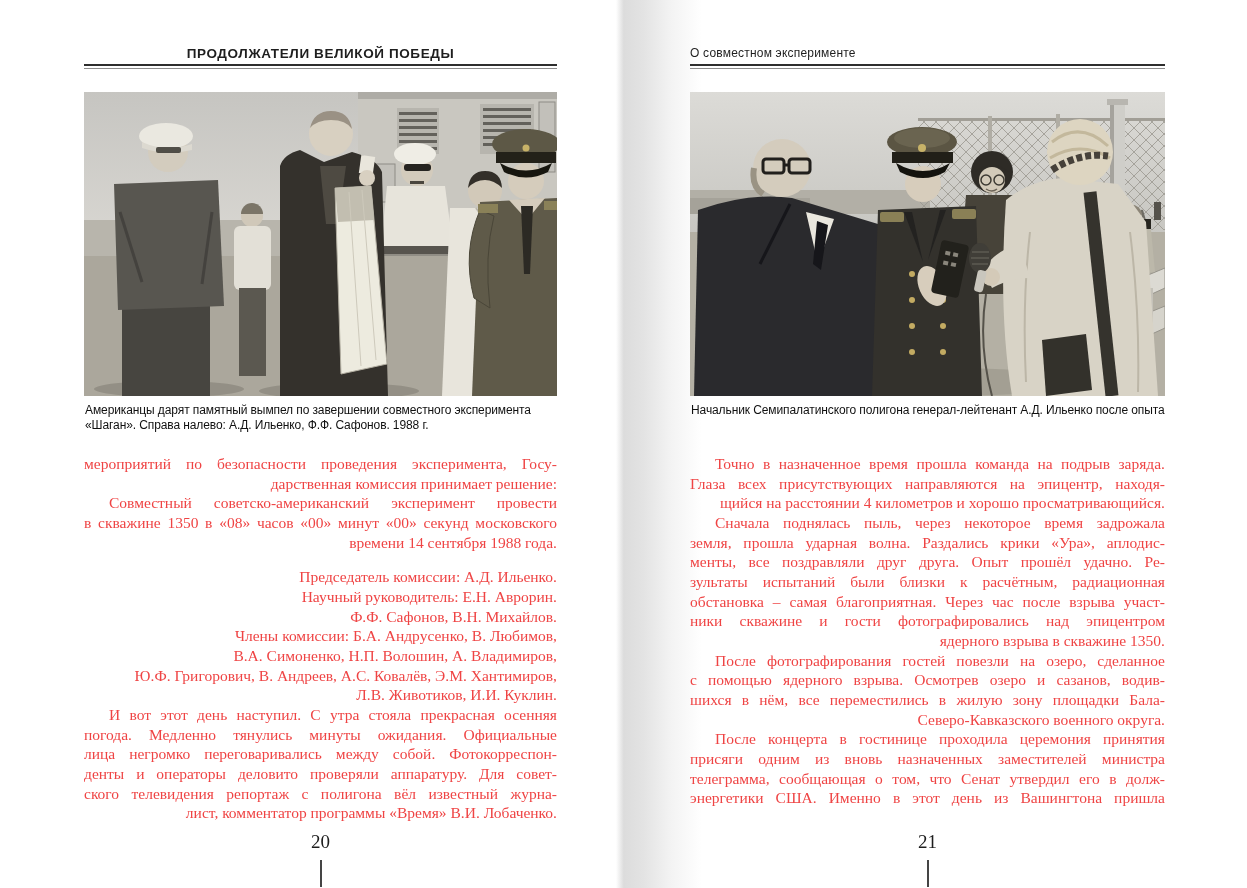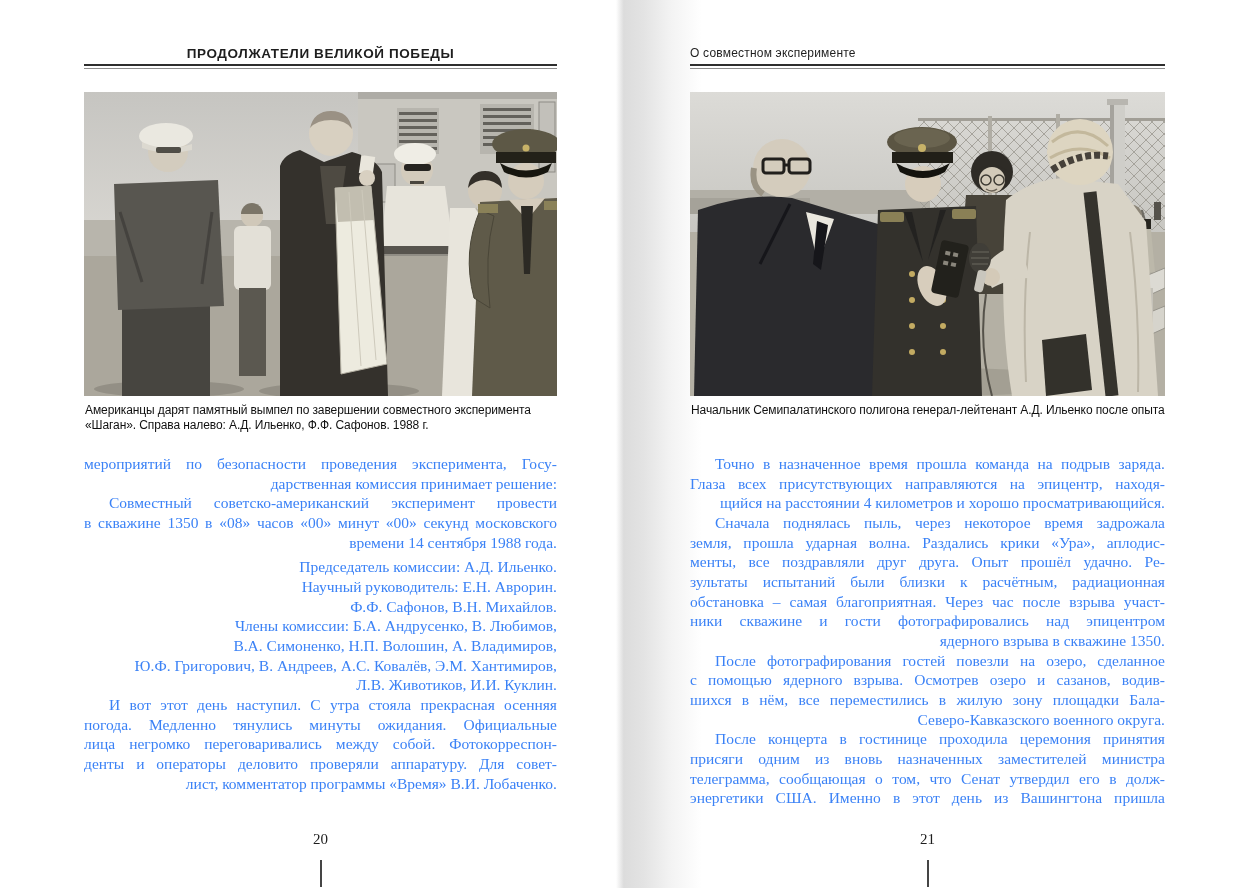--- a/index.html
+++ b/index.html
@@ -40,31 +40,31 @@
   .photo svg{display:block;}
 
   .caption{
     position:absolute;top:399px;left:1px;right:0;
     font-size:12px;line-height:15px;color:#101010;letter-spacing:-0.1px;
   }
 
   .bodytext{
     position:absolute;top:450px;left:0;right:0;
     font-family:"Liberation Serif","DejaVu Serif",serif;
-    font-size:15.5px;line-height:19.65px;color:#3b82f6;
+    font-size:15.5px;line-height:19.65px;color:#ef4444;
   }
   .line{text-align:right;white-space:normal;}
   .line.jst{text-align:justify;text-align-last:justify;}
   .line.ind{text-indent:25px;}
-  .line.gap{margin-top:5px;}
+  .line.gap{margin-top:15px;}
 
   .pagenum{
     position:absolute;top:827px;left:0;right:0;text-align:center;
     font-family:"Liberation Serif","DejaVu Serif",serif;
-    font-size:15px;color:#1d1d1d;
+    font-size:19px;color:#1d1d1d;
   }
   .tick{
     position:absolute;top:856px;left:50%;margin-left:-1px;
     width:2px;height:27px;background:#454545;
   }
 </style>
 </head>
 <body>
 
 <div class="sheet">
@@ -197,20 +197,21 @@
         <div class="line ind">Научный руководитель: Е.Н. Аврорин.</div>
         <div class="line">Ф.Ф. Сафонов, В.Н. Михайлов.</div>
         <div class="line ind">Члены комиссии: Б.А. Андрусенко, В. Любимов,</div>
         <div class="line">В.А. Симоненко, Н.П. Волошин, А. Владимиров,</div>
         <div class="line">Ю.Ф. Григорович, В. Андреев, А.С. Ковалёв, Э.М. Хантимиров,</div>
         <div class="line">Л.В. Животиков, И.И. Куклин.</div>
         <div class="line ind jst">И вот этот день наступил. С утра стояла прекрасная осенняя</div>
         <div class="line jst">погода. Медленно тянулись минуты ожидания. Официальные</div>
         <div class="line jst">лица негромко переговаривались между собой. Фотокорреспон-</div>
         <div class="line jst">денты и операторы деловито проверяли аппаратуру. Для совет-</div>
+        <div class="line jst">ского телевидения репортаж с полигона вёл известный журна-</div>
         <div class="line">лист, комментатор программы «Время» В.И. Лобаченко.</div>
       </div>
 
     <div class="pagenum">20</div>
     <div class="tick"></div>
   </section>
 
   <section class="page right">
     <div class="rh rh-right">О совместном эксперименте</div>
     <div class="rule"></div>

